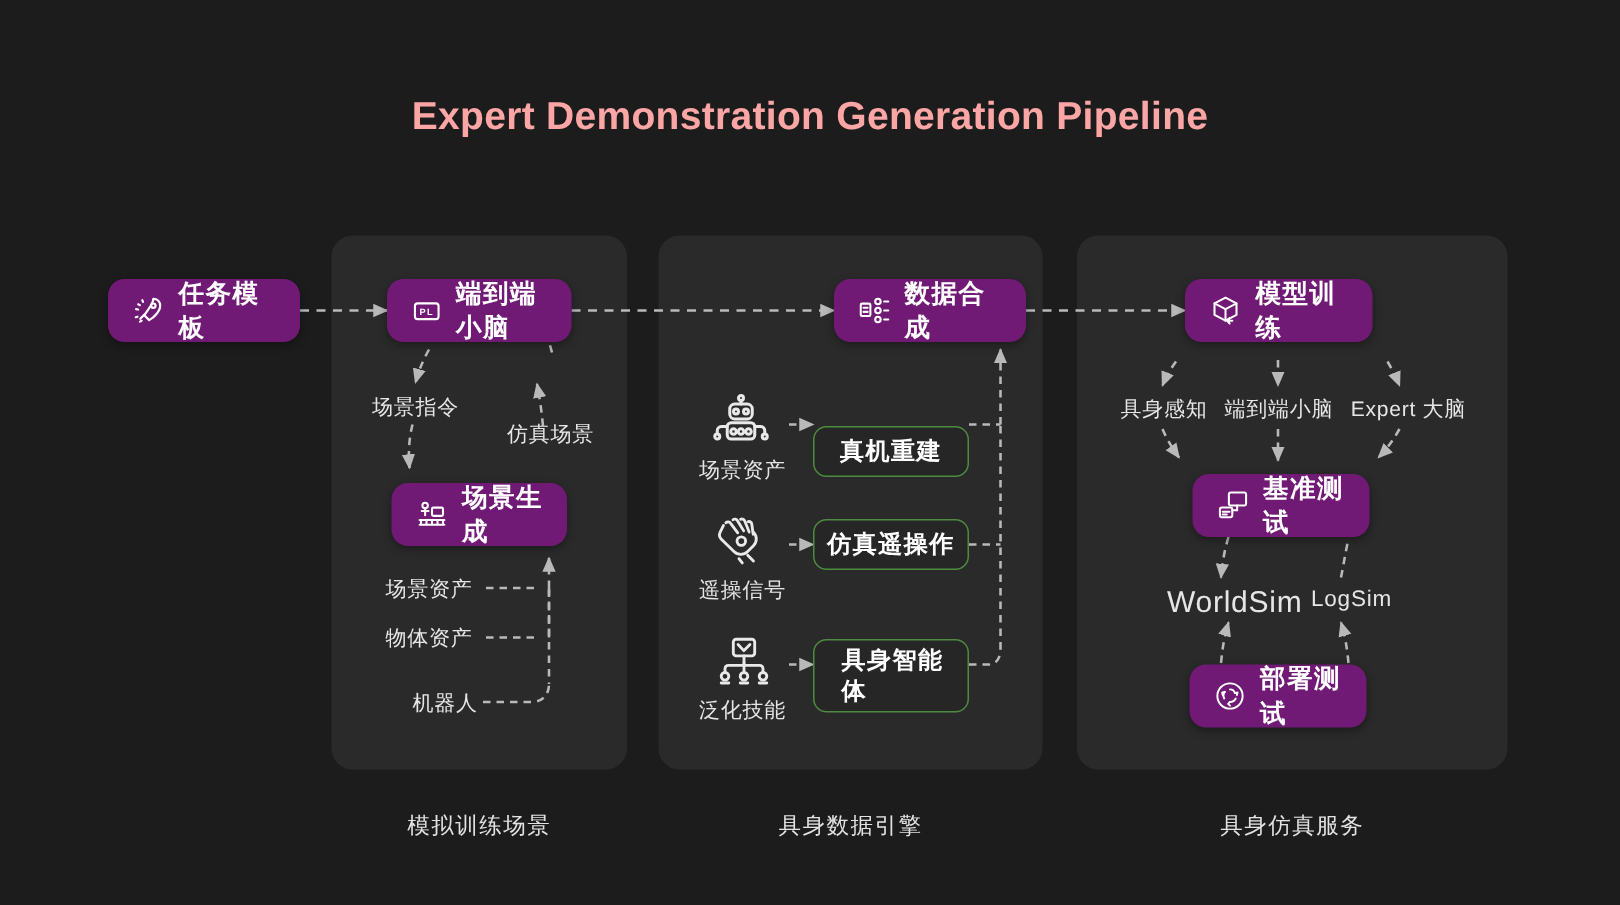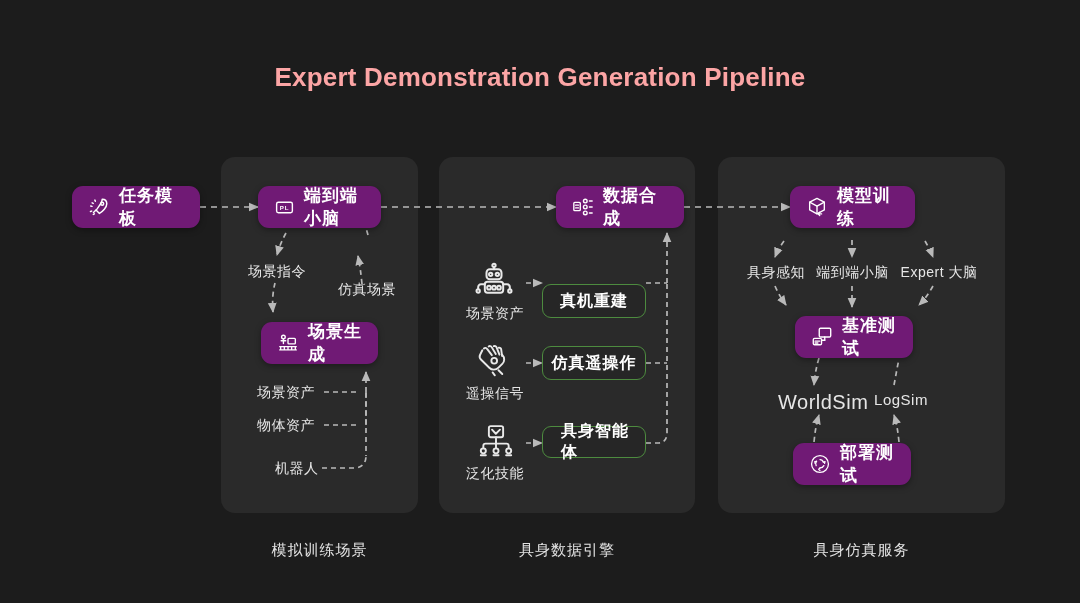--- a/index.html
+++ b/index.html
@@ -257,21 +257,21 @@
       <path d="M12 9v3"></path>
       <path d="M4 16v-1.6c0-.8.6-1.4 1.4-1.4h13.2c.8 0 1.4.6 1.4 1.4V16"></path>
       <path d="M12 12v4"></path>
       <circle cx="4" cy="17.6" r="1.6"></circle>
       <circle cx="12" cy="17.6" r="1.6"></circle>
       <circle cx="20" cy="17.6" r="1.6"></circle>
       <path d="M2.4 20.4h3.2M10.4 20.4h3.2M18.4 20.4h3.2"></path>
     </svg>
   </div>
   <div class="lbl center" style="left:459px;top:465px;width:72px;">泛化技能</div>
-  <div class="obox" style="left:542px;top:426px;width:104px;height:32px;padding-left:18px;">具身智能体</div>
+  <div class="obox" style="left:542px;top:426px;width:104px;height:49px;padding-left:18px;">具身智能体</div>
 
   <div class="pill" style="left:790px;top:186px;width:125px;height:42px;">
     <span class="ic">
       <svg width="22" height="22" viewBox="0 0 24 24" fill="none" stroke="#ffffff" stroke-width="1.5" stroke-linecap="round" stroke-linejoin="round">
         <path d="M12 2.6l8 4.2v8.4l-8 4.2-8-4.2V6.8z"></path>
         <path d="M4 6.8l8 4.2 8-4.2"></path>
         <path d="M12 11v8.4"></path>
         <path d="M17 19.5h-3.4M15 17.6l-1.8 1.9 1.8 1.9"></path>
       </svg>
     </span>

